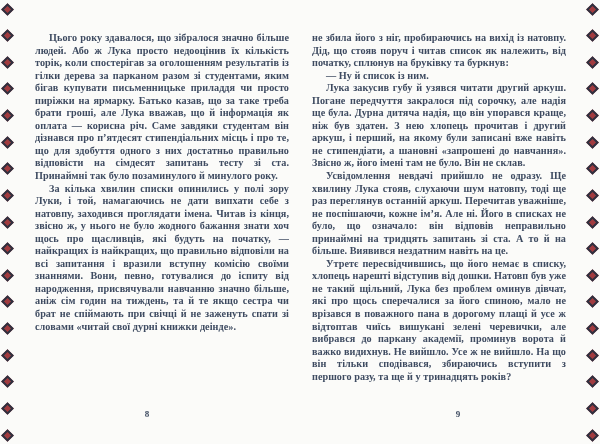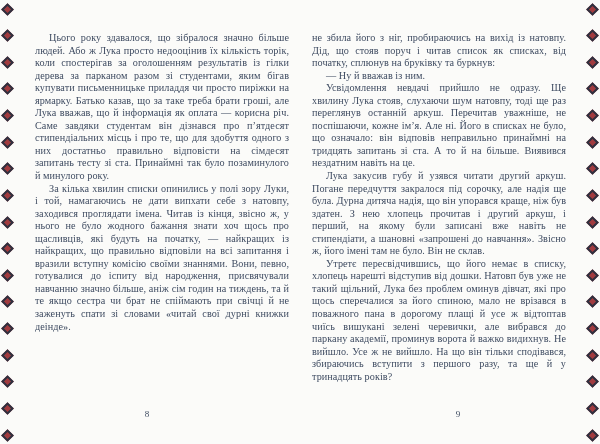--- a/index.html
+++ b/index.html
@@ -13,20 +13,21 @@
   body{
     width:600px;height:444px;
     font-family:"Liberation Serif", serif;
     background:#e9e9e6;
   }
   .book{
     position:relative;
     width:600px;height:444px;
     background:var(--bg);
     overflow:hidden;
+    font-weight:bold;
   }
   
   .ornament-strip{
     position:absolute;top:0;bottom:0;width:13px;
     display:flex;flex-direction:column;
     justify-content:space-between;
     align-items:center;
     padding:3px 0;
   }
   .ornament-strip.left{left:1px;}
@@ -176,24 +177,24 @@
         <div class="orn-diamond"></div>
       </div>
     </div>
 
   <div class="text-col left">
       <p class="para indent">Цього року здавалося, що зібралося значно більше людей. Або ж Лука просто недооцінив їх кількість торік, коли спостерігав за оголошенням результатів із гілки дерева за парканом разом зі студентами, яким бігав купувати письменницьке приладдя чи просто пиріжки на ярмарку. Батько казав, що за таке треба брати гроші, але Лука вважав, що й інформація як оплата — корисна річ. Саме завдяки студентам він дізнався про п’ятдесят стипендіальних місць і про те, що для здобуття одного з них достатньо правильно відповісти на сімдесят запитань тесту зі ста. Принаймні так було позаминулого й минулого року.</p>
       <p class="para indent">За кілька хвилин списки опинились у полі зору Луки, і той, намагаючись не дати випхати себе з натовпу, заходився проглядати імена. Читав із кінця, звісно ж, у нього не було жодного бажання знати хоч щось про щасливців, які будуть на початку, — найкращих із найкращих, що правильно відповіли на всі запитання і вразили вступну комісію своїми знаннями. Вони, певно, готувалися до іспиту від народження, присвячували навчанню значно більше, аніж сім годин на тиждень, та й те якщо сестра чи брат не спіймають при свічці й не заженуть спати зі словами «читай свої дурні книжки деінде».</p>
     </div>
 
   <div class="text-col right">
-      <p class="para">не збила його з ніг, пробираючись на вихід із натовпу. Дід, що стояв поруч і читав список як списках, від початку, сплюнув на бруківку та буркнув:</p>
-      <p class="para indent">— Ну й вважав із ним.</p>
+      <p class="para">не збила його з ніг, пробираючись на вихід із натовпу. Дід, що стояв поруч і читав список як належить, від початку, сплюнув на бруківку та буркнув:</p>
+      <p class="para indent">— Ну й список із ним.</p>
+      <p class="para indent">Лука закусив губу й узявся читати другий аркуш. Погане передчуття закралося під сорочку, але надія ще була. Дурна дитяча надія, що він упорався краще, ніж був здатен. З нею хлопець прочитав і другий аркуш, і перший, на якому були записані вже навіть не стипендіати, а шановні «запрошені до навчання». Звісно ж, його імені там не було. Він не склав.</p>
       <p class="para indent">Усвідомлення невдачі прийшло не одразу. Ще хвилину Лука стояв, слухаючи шум натовпу, тоді ще раз переглянув останній аркуш. Перечитав уважніше, не поспішаючи, кожне ім’я. Але ні. Його в списках не було, що означало: він відповів неправильно принаймні на тридцять запитань зі ста. А то й на більше. Виявився нездатним навіть на це.</p>
-      <p class="para indent">Лука закусив губу й узявся читати другий аркуш. Погане передчуття закралося під сорочку, але надія ще була. Дурна дитяча надія, що він упорався краще, ніж був здатен. З нею хлопець прочитав і другий аркуш, і перший, на якому були записані вже навіть не стипендіати, а шановні «запрошені до навчання». Звісно ж, його імені там не було. Він не склав.</p>
       <p class="para indent">Утретє пересвідчившись, що його немає в списку, хлопець нарешті відступив від дошки. Натовп був уже не такий щільний, Лука без проблем оминув дівчат, які про щось сперечалися за його спиною, мало не врізався в поважного пана в дорогому плащі й усе ж відтоптав чиїсь вишукані зелені черевички, але вибрався до паркану академії, проминув ворота й важко видихнув. Не вийшло. Усе ж не вийшло. На що він тільки сподівався, збираючись вступити з першого разу, та ще й у тринадцять років?</p>
     </div>
 
   <div class="page-number left">8</div>
 
   <div class="page-number right">9</div>
 
 </div>
 
 </body></html>

